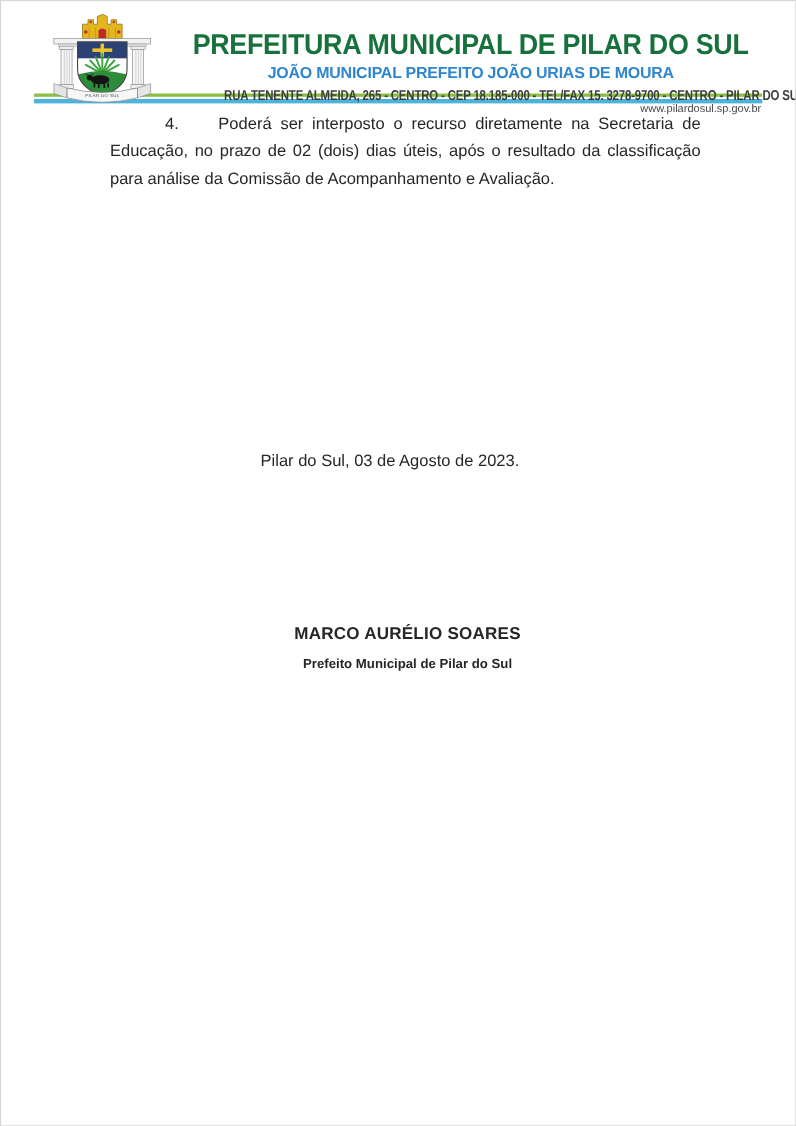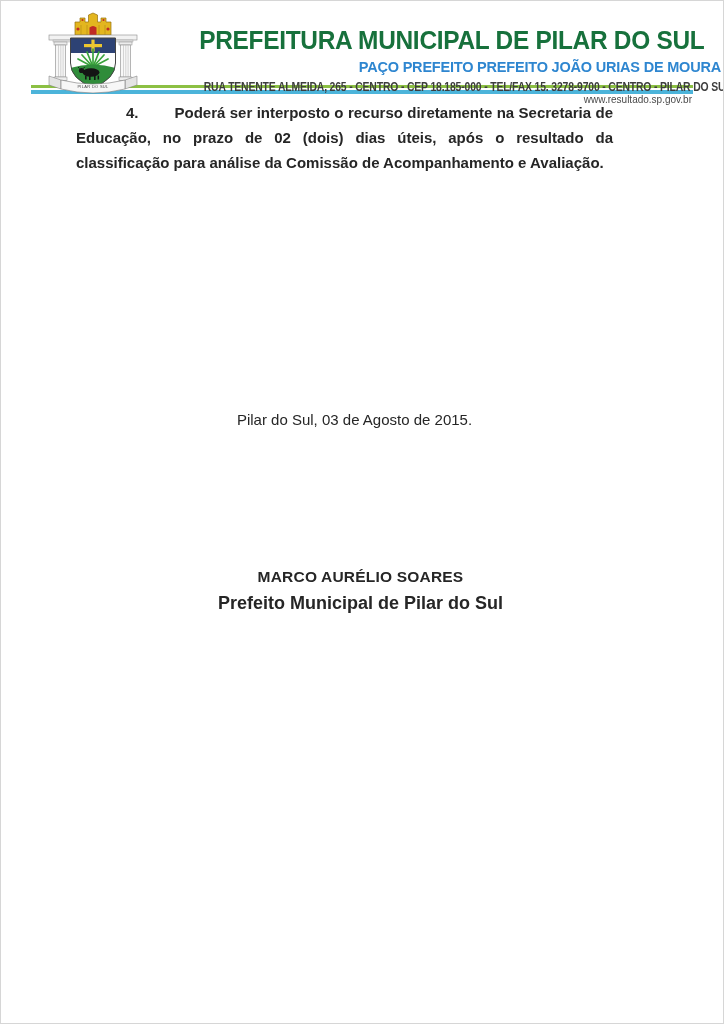--- a/index.html
+++ b/index.html
@@ -20,21 +20,21 @@
     color:var(--body-ink);
     overflow:hidden;
   }
   
   .stripe{position:absolute;left:30px;width:662px;}
   .stripe.green{top:84px;height:3px;background:var(--stripe-green);}
   .stripe.cyan{top:89px;height:3.5px;background:var(--stripe-cyan);}
   
   .coat{position:absolute;left:42px;top:8px;width:100px;height:92px;}
   
-  .header-text{position:absolute;left:134px;top:24px;width:586px;text-align:right;}
+  .header-text{position:absolute;left:134px;top:24px;width:586px;text-align:center;}
   .doc-title{
     display:inline-block;
     font-size:26px;font-weight:bold;color:var(--title-green);
     letter-spacing:-0.3px;white-space:nowrap;
     transform:scaleX(0.94);transform-origin:50% 50%;
   }
   .doc-subtitle{
     margin-top:3px;
     font-size:14.5px;font-weight:bold;color:var(--subtitle-blue);
     letter-spacing:-0.2px;white-space:nowrap;
@@ -46,39 +46,39 @@
   .doc-address > span{
     display:inline-block;
     transform:scaleX(0.80);transform-origin:50% 50%;
     letter-spacing:-0.2px;
   }
   .website{
     position:absolute;top:93px;right:31px;
     font-size:10px;color:#4a4a4a;
   }
   
-  .doc-body{position:absolute;left:75px;top:99px;width:537px;font-weight:bold;}
+  .doc-body{position:absolute;left:99px;top:99px;width:537px;}
   .para{
     margin:0;
     font-size:15px;line-height:25px;
     text-align:justify;text-indent:50px;
     color:var(--body-ink);
   }
   .pnum{font-size:15px;}
   .ptab{display:inline-block;width:36px;}
   .dateline{
     position:absolute;left:85px;top:406px;width:537px;
     text-align:center;font-size:15px;line-height:25px;
   }
   .signature{
-    position:absolute;left:91px;top:563px;width:537px;
+    position:absolute;left:101px;top:563px;width:537px;
     text-align:center;font-weight:bold;
   }
   .sig-name{font-size:15.5px;line-height:26px;letter-spacing:0.2px;}
-  .sig-role{font-size:18px;line-height:26px;}
+  .sig-role{font-size:12px;line-height:26px;}
 </style>
 </head>
 <body>
 
 <div class="page">
 
   <div class="stripe green"></div>
   <div class="stripe cyan"></div>
 
   <svg class="coat" viewBox="0 0 100 92" aria-hidden="true">
@@ -144,36 +144,36 @@
     <g>
       <path d="M18,71 L6,67 L6,76 L18,80 Z" fill="#e4e4e4" stroke="#777" stroke-width="0.5"></path>
       <path d="M82,71 L94,67 L94,76 L82,80 Z" fill="#e4e4e4" stroke="#777" stroke-width="0.5"></path>
       <path d="M18,71 Q50,79 82,71 L82,80 Q50,88 18,80 Z" fill="#f7f7f7" stroke="#777" stroke-width="0.6"></path>
       <text x="50" y="78.8" text-anchor="middle" font-size="4" letter-spacing="0.3" fill="#444" font-family="Liberation Sans, sans-serif">PILAR DO SUL</text>
     </g>
   </svg>
 
   <div class="header-text">
     <div class="doc-title">PREFEITURA MUNICIPAL DE PILAR DO SUL</div>
-    <div class="doc-subtitle">PAÇO PREFEITO PREFEITO JOÃO URIAS DE MOURA</div>
+    <div class="doc-subtitle">JOÃO MUNICIPAL PREFEITO JOÃO URIAS DE MOURA</div>
     <div class="doc-address">
       <span>RUA TENENTE ALMEIDA, 265 - CENTRO - CEP 18.185-000 - TEL/FAX 15. 3278-9700 - CENTRO - PILAR DO SUL - SP</span>
     </div>
   </div>
 
-  <div class="website">www.resultado.sp.gov.br</div>
+  <div class="website">www.pilardosul.sp.gov.br</div>
 
   <div class="doc-body">
 
       <p class="para"><span class="pnum">4.</span><span class="ptab"></span><span class="ptext">Poderá ser interposto o recurso diretamente na Secretaria de Educação, no prazo de 02 (dois) dias úteis, após o resultado da classificação para análise da Comissão de Acompanhamento e Avaliação.</span></p>
 
 
 
     </div>
 
-  <div class="dateline">Pilar do Sul, 03 de Agosto de 2015.</div>
+  <div class="dateline">Pilar do Sul, 03 de Agosto de 2023.</div>
 
   <div class="signature">
     <div class="sig-name">MARCO AURÉLIO SOARES</div>
     <div class="sig-role">Prefeito Municipal de Pilar do Sul</div>
   </div>
 
 </div>
 
 </body></html>

